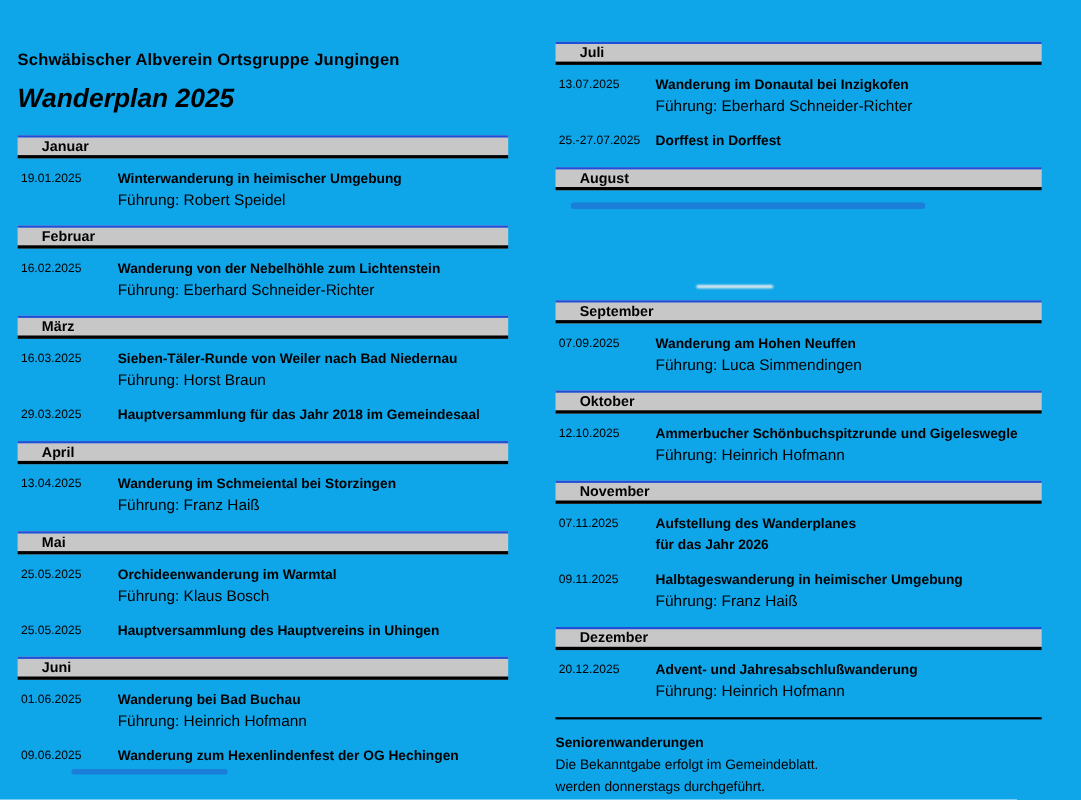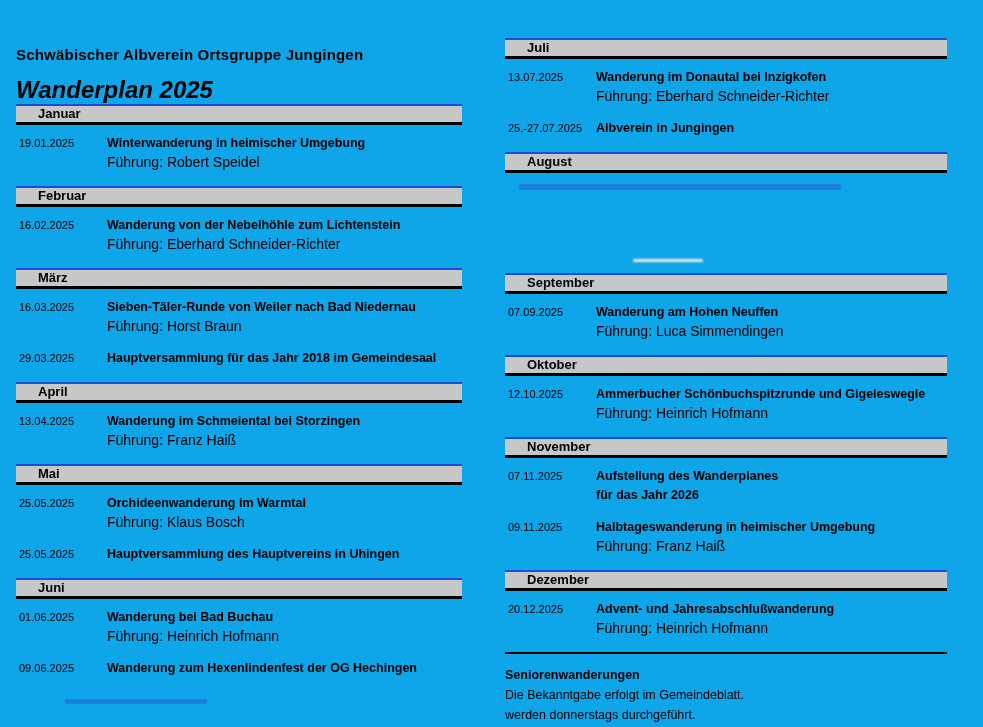--- a/index.html
+++ b/index.html
@@ -9,21 +9,21 @@
     background:#0ea5e9;
     overflow:hidden;
     font-family:"Liberation Sans", sans-serif;
     color:#000;
   }
   .columns { display:flex; }
   .col-left  { width:446px; margin-left:16px; padding-top:46px; }
   .col-right { width:442px; margin-left:43px; padding-top:38px; }
 
   .org-title { font-size:15px; font-weight:bold; letter-spacing:0.2px; }
-  .doc-title { font-size:24px; font-weight:bold; font-style:italic; margin-top:13px; }
+  .doc-title { font-size:24px; font-weight:bold; font-style:italic; margin-top:13px; margin-bottom:19px; }
 
   .month-section { }
   .month-header {
     border-top:2px solid #1d4ed8;
     border-bottom:3px solid #000;
     background:var(--header-bg, #c7c7c7);
     padding:1px 0 1px 22px;
     font-size:13px; font-weight:bold; line-height:14px;
   }
   .section-events { padding:9px 0 7px 0; }
@@ -183,21 +183,21 @@
     <div class="event-date">13.07.2025</div>
     <div class="event-details">
       <div class="event-title">Wanderung im Donautal bei Inzigkofen</div>
       <div class="event-leader">Führung: Eberhard Schneider-Richter</div>
     </div>
   </div>
 
   <div class="event">
     <div class="event-date">25.-27.07.2025</div>
     <div class="event-details">
-      <div class="event-title">Albverein in Jungingen</div>
+      <div class="event-title">Dorffest in Dorffest</div>
 
     </div>
   </div>
 </div>
   </section>
 
   <section class="month-section">
     <div class="month-header">August</div>
     <div class="section-events" style="padding: 0px;">
   <div class="redacted-box">

